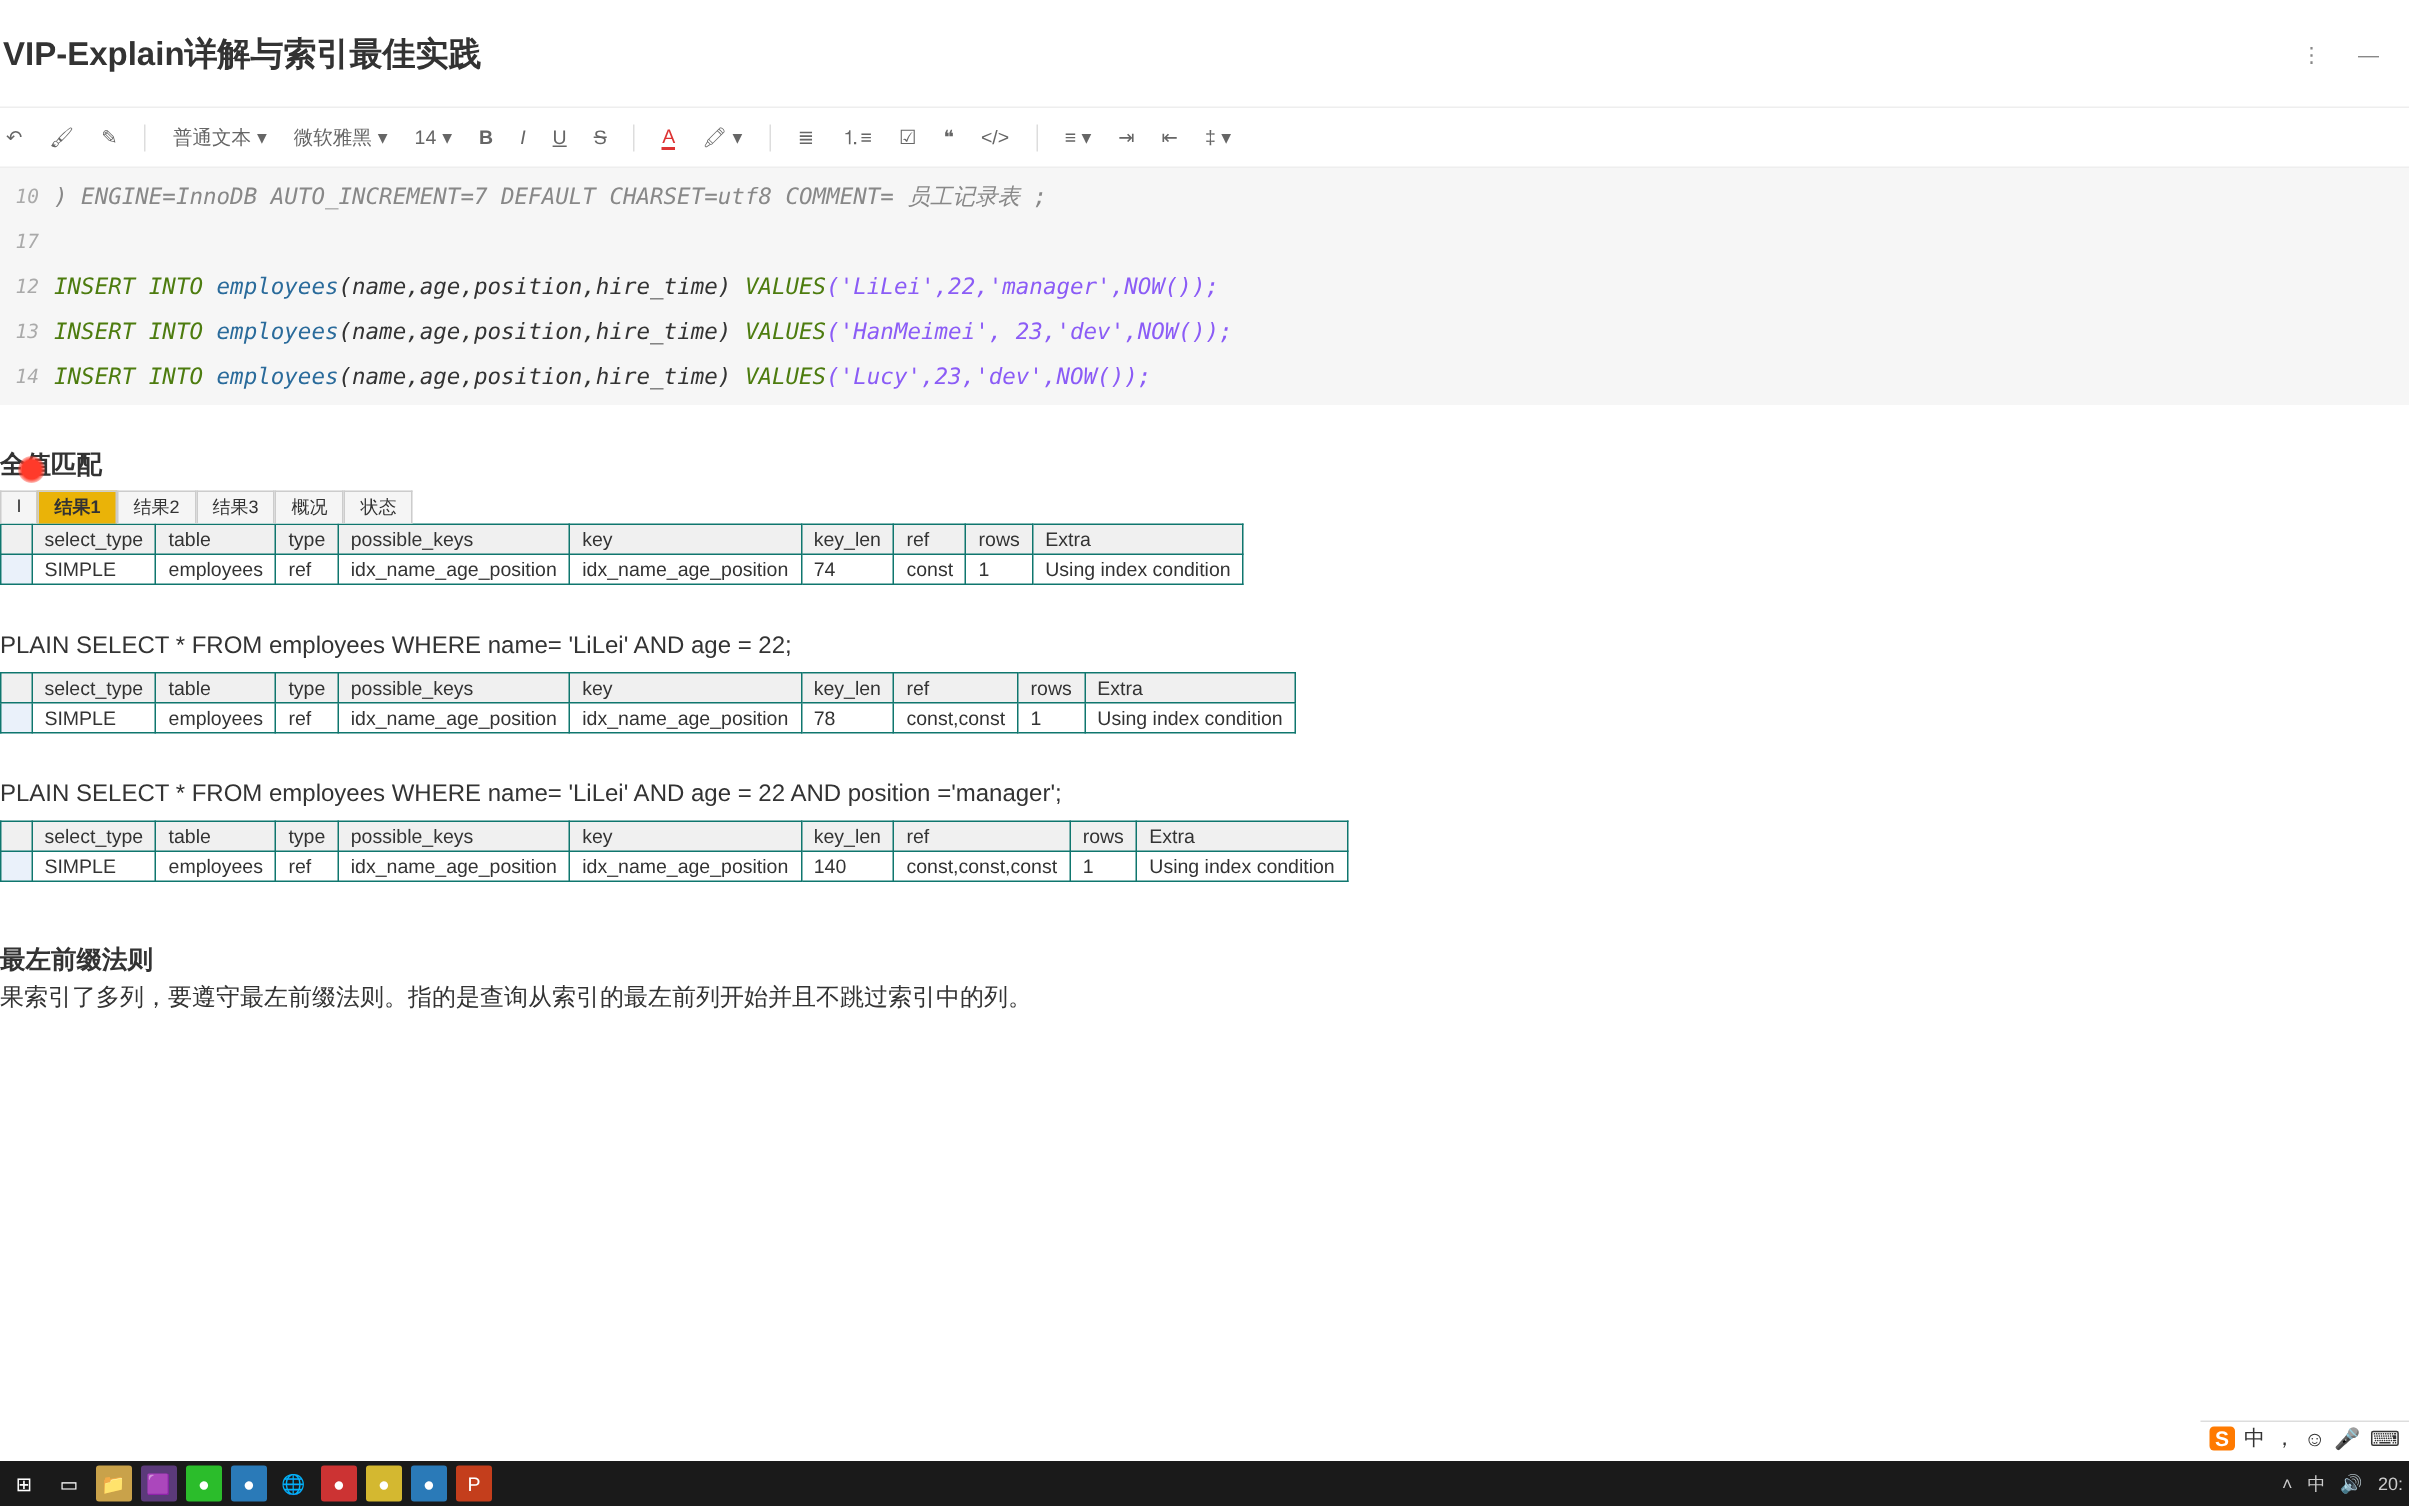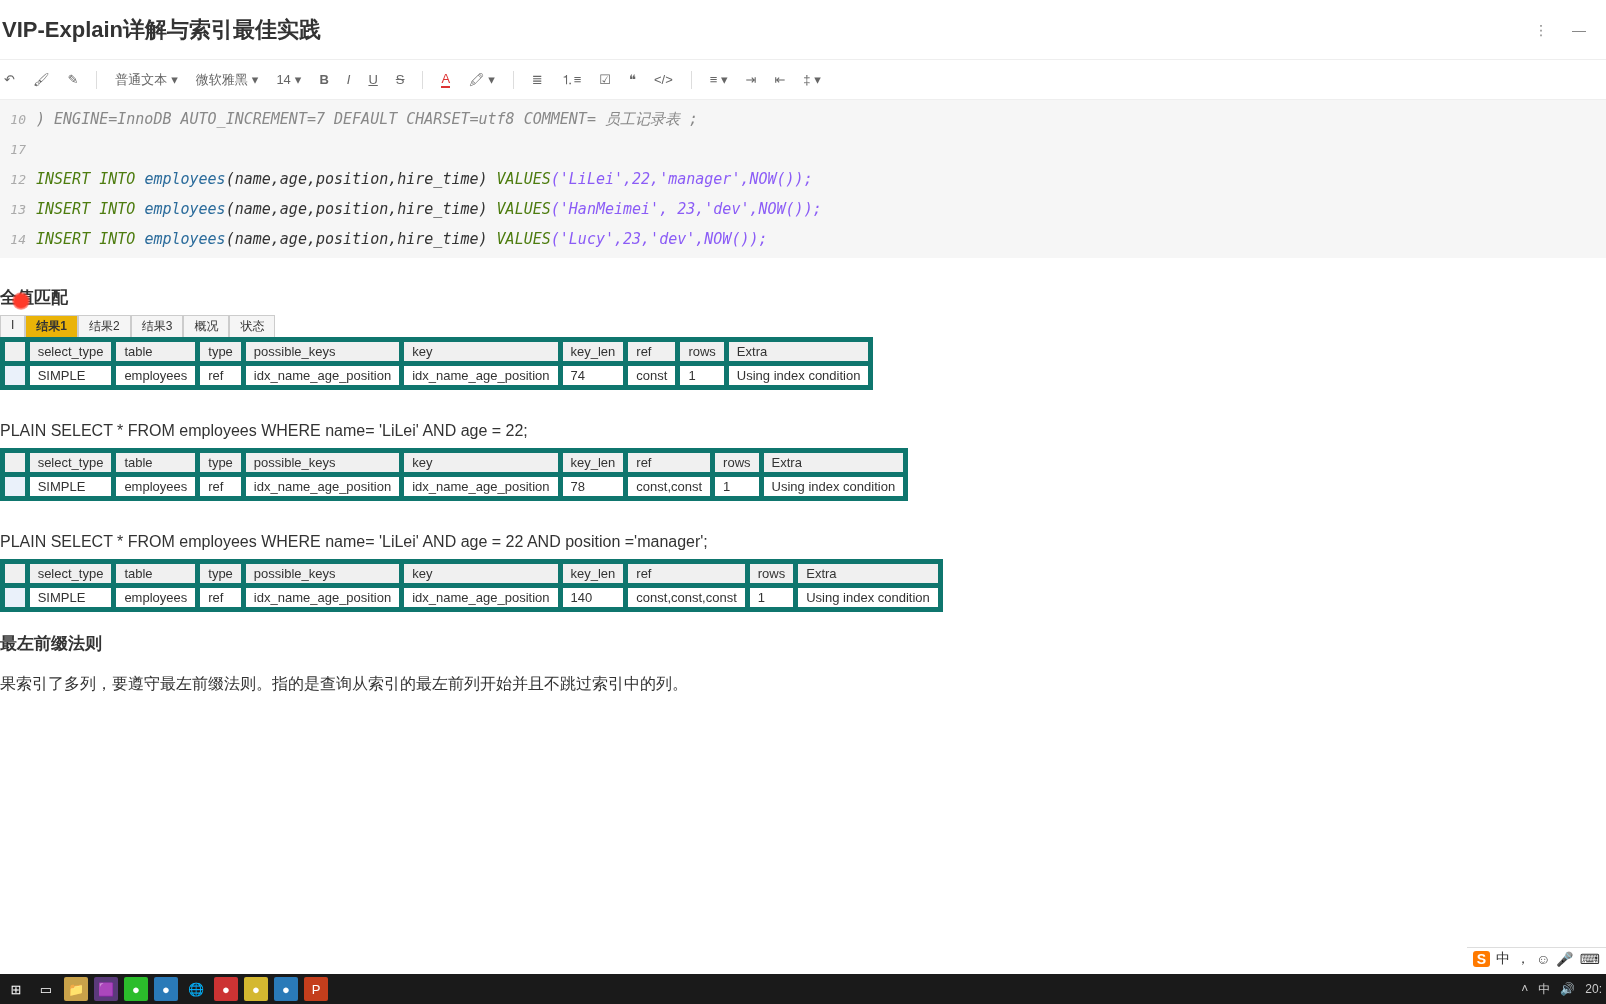--- a/index.html
+++ b/index.html
@@ -1,40 +1,40 @@
 <!DOCTYPE html>
 <html><head>
 <meta charset="utf-8">
 <style>
 * { margin: 0; padding: 0; box-sizing: border-box; }
 body { font-family: "Microsoft YaHei", sans-serif; background: #fff; font-size: 14px; color: #333; overflow: hidden; width: 1606px; height: 1004px; position: relative; }
-.title-bar { height: 60px; display: flex; align-items: center; justify-content: space-between; padding: 0 20px 0 0; border-bottom: 1px solid #eee; }
+.title-bar { height: 72px; display: flex; align-items: center; justify-content: space-between; padding: 0 20px 0 0; border-bottom: 1px solid #eee; }
 .title-text { font-size: 22px; font-weight: bold; padding-left: 2px; }
 .title-controls { display: flex; gap: 24px; color: #888; }
 .toolbar { height: 40px; display: flex; align-items: center; gap: 18px; padding: 0 4px; border-bottom: 1px solid #eee; color: #555; }
 .toolbar .sep { width:1px; height:18px; background:#ddd; }
 .tb-item { display:inline-flex; align-items:center; gap:4px; font-size:13px; color:#666; }
 .content { padding: 0 0 40px 0; height: calc(100% - 140px); overflow-y: hidden; position: relative; }
 .code-block { background: #f6f6f6; font-family: Consolas, monospace; font-size: 15px; padding: 4px 0; font-style: italic; }
 .code-line { display:flex; align-items:center; height: 30px; }
 .line-no { width: 26px; text-align:right; color:#aaa; font-size:13px; margin-right: 10px; }
 .code-line .kw { color:#4d7c0f; }
 .code-line .str { color:#8b5cf6; }
 .code-line .cmt { color:#888; }
 .code-line .ident { color:#2a6b9b; }
 .section-h { font-weight:bold; font-size:17px; margin: 28px 0 4px 0; padding-left:0; }
 .sql-line { font-size:16px; margin: 4px 0 6px 0; }
 .tabs { display:flex; margin-top:6px; }
 .tab { border:1px solid #ccc; background:#f5f5f5; padding:2px 10px; font-size:12px; border-bottom:none; }
 .tab.active { background:#eab308; font-weight:bold; }
 .result-table { border-collapse:collapse; font-size:13px; }
-.result-table th, .result-table td { border:5px solid #0f766e; padding:2px 8px; text-align:left; font-weight:normal; background:#fff; }
+.result-table th, .result-table td { border:1px solid #0f766e; padding:2px 8px; text-align:left; font-weight:normal; background:#fff; }
 .result-table th { background:#f0f0f0; }
 .hl-red { border:1.5px solid #d62020; }
-.body-text { font-size:16px; margin:19px 0; }
+.body-text { font-size:16px; margin:4px 0; }
 .taskbar { position:absolute; bottom:0; left:0; right:0; height:30px; background:#1a1a1a; display:flex; align-items:center; justify-content:space-between; padding:0 4px; }
 .tb-left { display:flex; gap:6px; align-items:center; }
 .tb-icon { width:24px; height:24px; border-radius:2px; display:flex; align-items:center; justify-content:center; font-size:13px; color:#fff; }
 .tb-right { display:flex; gap:10px; align-items:center; color:#ccc; font-size:12px; }
 .laser { width:18px; height:18px; border-radius:50%; background:radial-gradient(circle, #ff3a2a 0%, #ff3a2a 50%, rgba(255,58,42,0) 80%); position:absolute; }
 .sogou { position:absolute; bottom:34px; right:0; display:flex; align-items:center; gap:6px; padding:2px 6px; background:#fff; border-top:1px solid #ddd; }
 </style>
 </head>
 <body>
 
@@ -202,21 +202,21 @@
       <td>idx_name_age_position</td>
           <td>idx_name_age_position</td>
       <td class="hl-red">140</td>
       <td class="hl-red">const,const,const</td>
       <td>1</td>
           <td>Using index condition</td>
     </tr>
   </tbody>
     </table>
 
-  <div class="section-h" style="margin-top:20px">最左前缀法则</div>
+  <div class="section-h" style="margin-top:40px">最左前缀法则</div>
   <div class="body-text">果索引了多列，要遵守最左前缀法则。指的是查询从索引的最左前列开始并且不跳过索引中的列。</div>
 
 </div>
 
 <div class="sogou">
   <span style="background:#ff7a00;color:#fff;font-weight:bold;padding:0 4px;border-radius:3px">S</span>
   <span>中</span>
   <span>，</span>
   <span>☺</span>
   <span>🎤</span>

